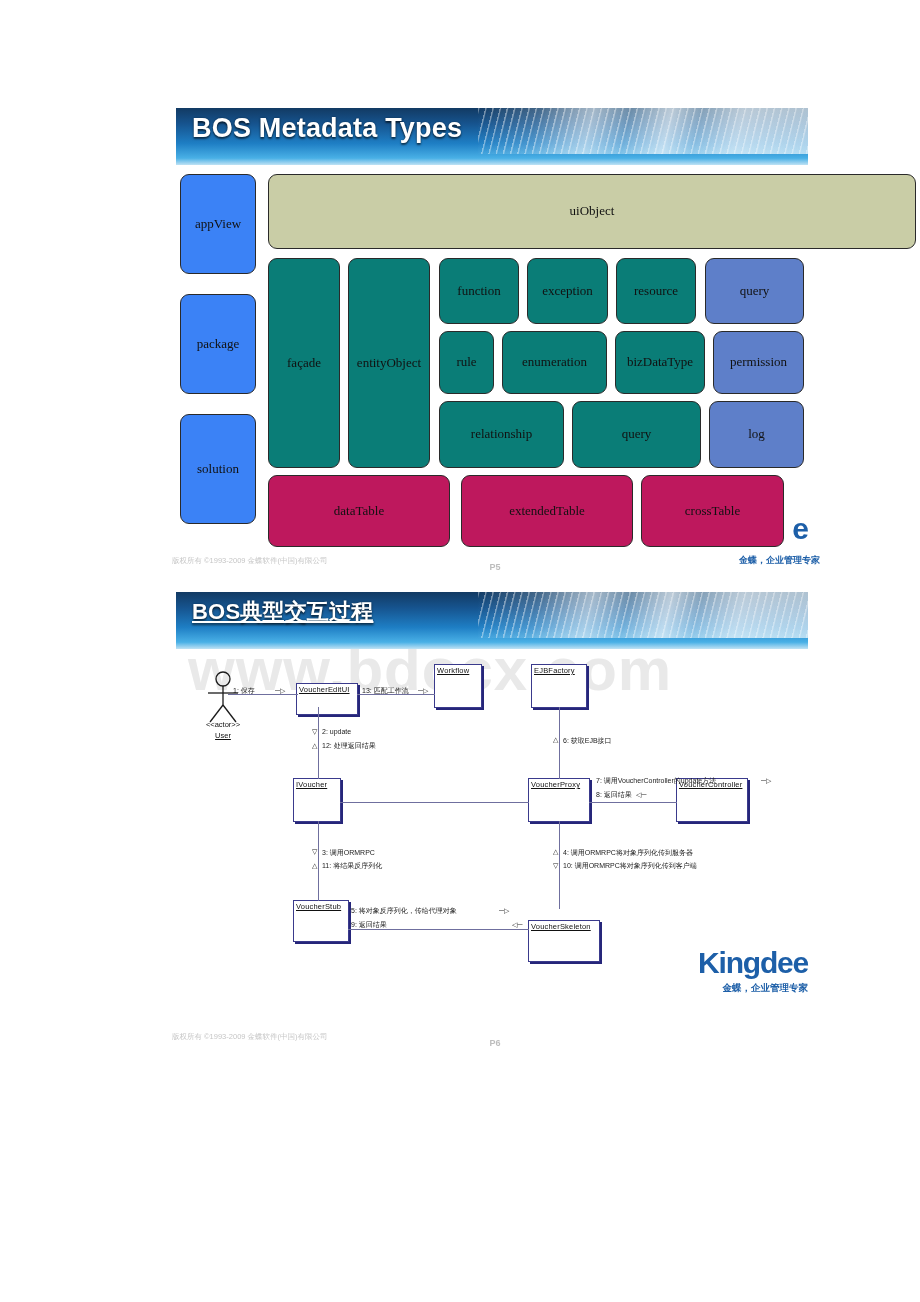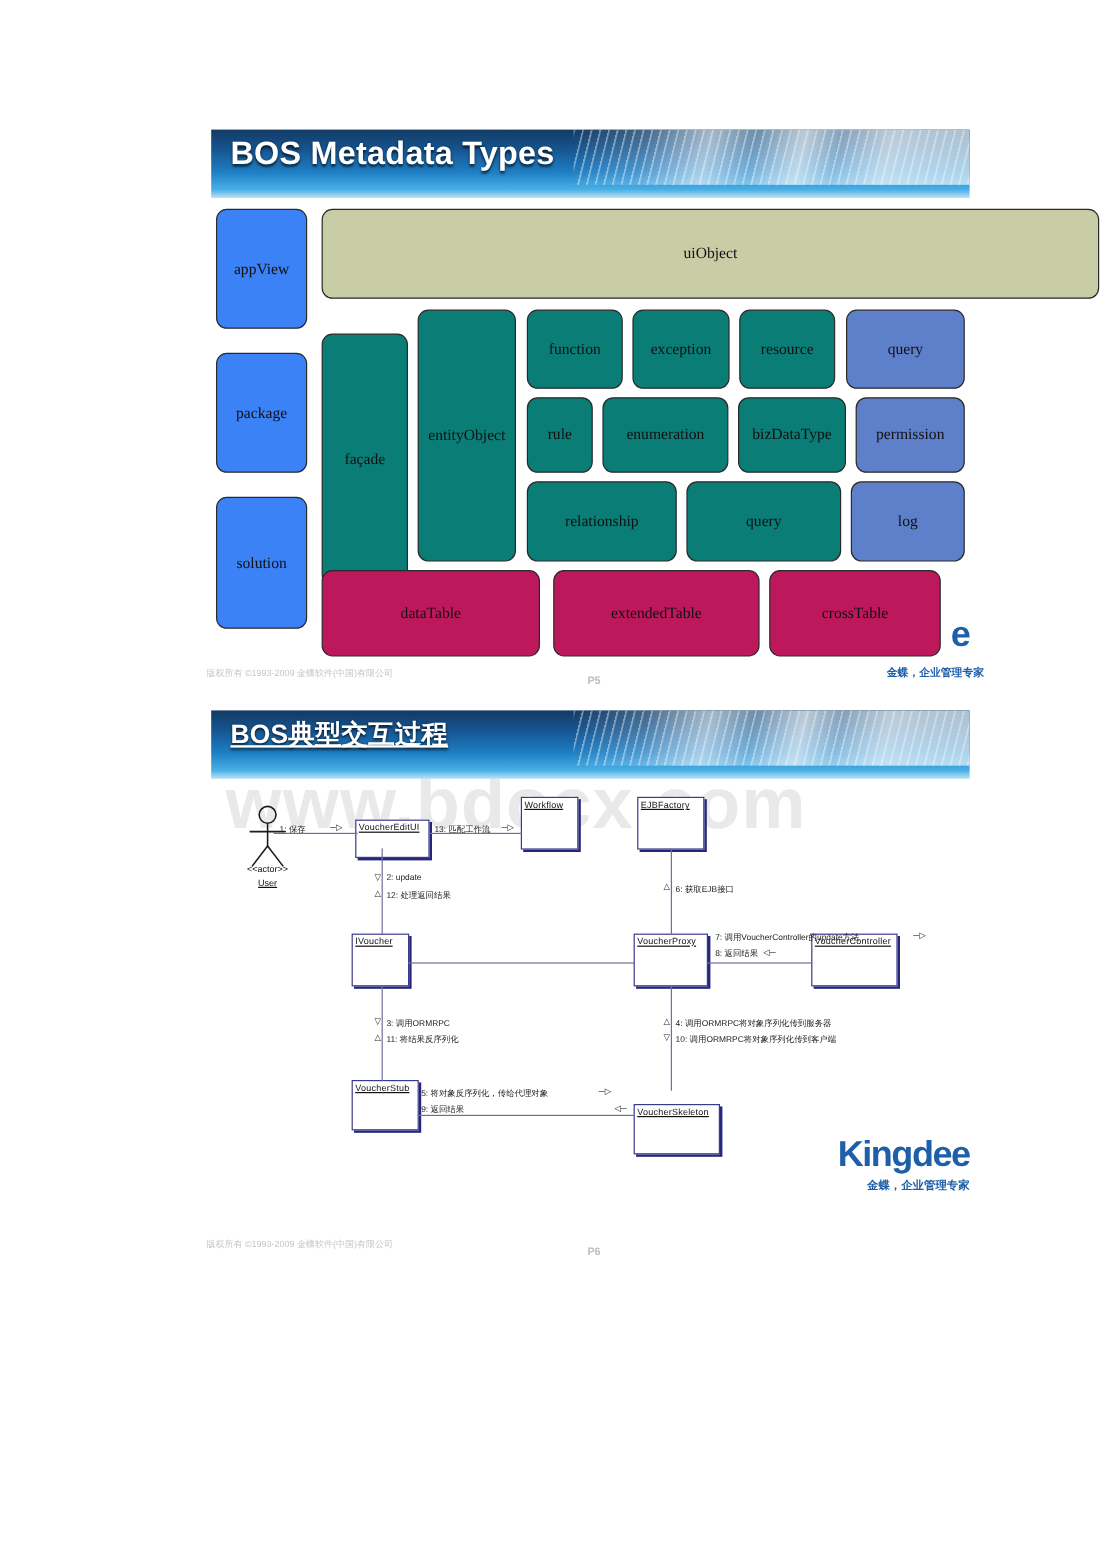--- a/index.html
+++ b/index.html
@@ -82,21 +82,21 @@
   <div class="map">
 
     <div class="kd-ghost">e</div>
 
     <div class="blk cy" style="left:4px;  top:4px;   width:76px; height:100px;">appView</div>
     <div class="blk cy" style="left:4px;  top:124px; width:76px; height:100px;">package</div>
     <div class="blk cy" style="left:4px;  top:244px; width:76px; height:110px;">solution</div>
 
     <div class="blk sage" style="left:92px; top:4px; width:648px; height:75px;">uiObject</div>
 
-    <div class="blk teal" style="left:92px;  top:88px; width:72px; height:210px;margin-top:20px;">façade</div>
+    <div class="blk teal" style="left:92px;  top:88px; width:72px; height:210px;">façade</div>
     <div class="blk teal" style="left:172px; top:88px; width:82px; height:210px;">entityObject</div>
 
     <div class="blk teal" style="left:263px; top:88px; width:80px; height:66px;">function</div>
     <div class="blk teal" style="left:351px; top:88px; width:81px; height:66px;">exception</div>
     <div class="blk teal" style="left:440px; top:88px; width:80px; height:66px;">resource</div>
     <div class="blk blue" style="left:529px; top:88px; width:99px; height:66px;">query</div>
 
     <div class="blk teal" style="left:263px; top:161px; width:55px; height:63px;">rule</div>
     <div class="blk teal" style="left:326px; top:161px; width:105px;height:63px;">enumeration</div>
     <div class="blk teal" style="left:439px; top:161px; width:90px; height:63px;">bizDataType</div>

